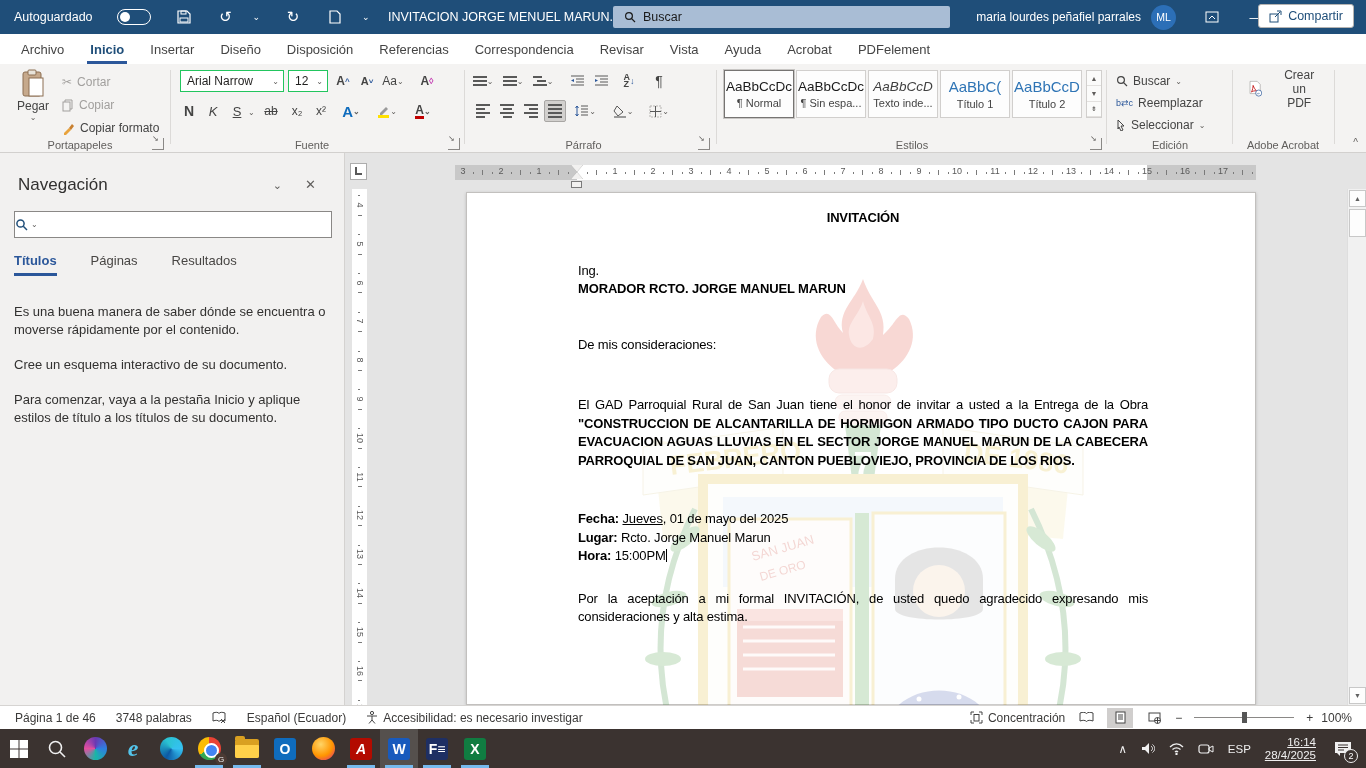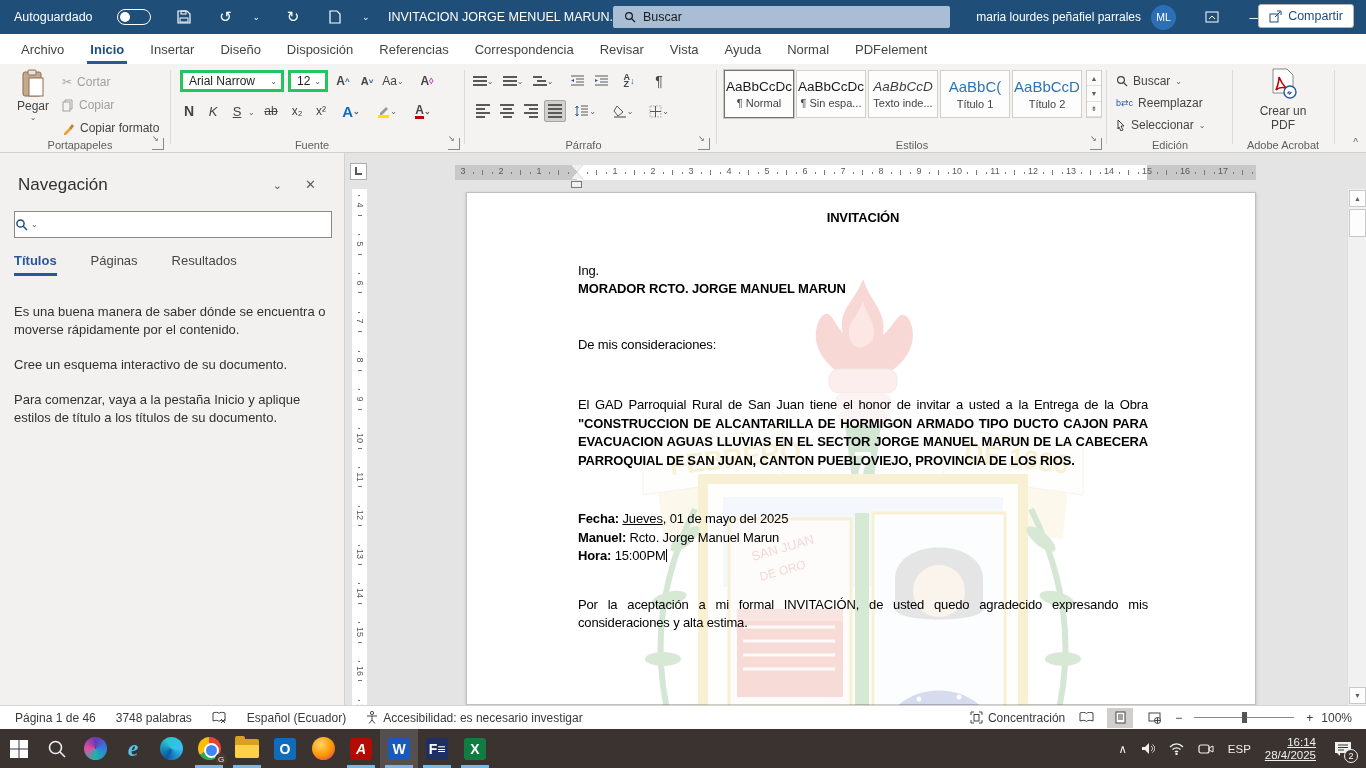--- a/index.html
+++ b/index.html
@@ -32,21 +32,21 @@
   #ribbon { position:absolute; left:0; top:64px; width:1366px; height:89px; background:#f4f3f2; border-bottom:1px solid #d2d0ce; font-size:12px; color:#444; }
   .rb-sep { position:absolute; top:6px; bottom:8px; width:1px; background:#dcdad8; }
   .grp-label { position:absolute; bottom:2px; font-size:11px; color:#605e5c; text-align:center; }
   .launcher { position:absolute; bottom:3px; width:12px; height:12px; border:1px solid #8a8886; border-top:none; border-left:none; }
   .launcher::after { content:"↘"; position:absolute; left:0; top:-4px; font-size:8px; color:#605e5c; }
   .caret { font-size:8px; color:#605e5c; }
   .rbtn { display:flex; align-items:center; gap:5px; }
   .rbtn.disabled { color:#a19f9d; }
   .sbtn { width:22px; height:22px; display:flex; align-items:center; justify-content:center; border-radius:2px; }
   .sbtn.sel { background:#d2d0ce; border:1px solid #a8a6a4; }
-  .combo { background:#fff; border:3px solid #22c55e; height:22px; display:flex; align-items:center; justify-content:space-between; padding:0 4px 0 6px; font-size:12px; color:#201f1e; }
+  .combo { background:#fff; border:1px solid #22c55e; height:22px; display:flex; align-items:center; justify-content:space-between; padding:0 4px 0 6px; font-size:12px; color:#201f1e; }
   
   #g-clip { position:absolute; left:0; top:0; width:170px; height:89px; }
   #paste-btn { position:absolute; left:10px; top:5px; width:46px; height:70px; display:flex; flex-direction:column; align-items:center; }
   .row-sm { position:absolute; left:62px; height:20px; display:flex; align-items:center; gap:5px; font-size:12px; }
   
   #g-font { position:absolute; left:172px; top:0; width:292px; height:89px; }
   
   .bars { display:inline-block; width:14px; }
   .bars i { display:block; height:1.5px; background:#595959; margin:2.5px 0; }
   
@@ -59,21 +59,21 @@
   .st-name { font-size:11px; color:#444; white-space:nowrap; }
   .st-prev.it { font-style:italic; color:#404040; }
   .st-prev.blue { color:#2e74b5; font-size:15px; }
   .st-scroll { position:absolute; left:368px; top:6px; width:16px; height:48px; border:1px solid #d1cfcd; background:#fbfbfa; display:flex; flex-direction:column; }
   .st-scroll span { flex:1; display:flex; align-items:center; justify-content:center; font-size:7px; color:#605e5c; border-bottom:1px solid #e3e1df; }
   
   #g-edit { position:absolute; left:1108px; top:0; width:124px; height:89px; }
   #g-edit .row-sm { left:8px; }
   
   #g-acr { position:absolute; left:1234px; top:0; width:98px; height:89px; }
-  #acr-btn { position:absolute; left:50%; transform:translateX(-50%); top:4px; width:70px; display:flex; flex-direction:column; align-items:center; gap:4px; text-align:center; line-height:14px; }
+  #acr-btn { position:absolute; left:50%; transform:translateX(-50%); top:4px; width:70px; display:flex; align-items:center; gap:18px; text-align:center; line-height:14px; }
   #ribbon-collapse { position:absolute; right:8px; bottom:4px; font-size:10px; color:#605e5c; }
 
   
   #navpane { position:absolute; left:0; top:153px; width:345px; height:552px; background:#f2f1f0; border-right:1px solid #d4d2d0; }
   #np-title { position:absolute; left:18px; top:22px; font-size:17px; color:#323130; }
   #np-chev { position:absolute; right:62px; top:26px; font-size:11px; color:#605e5c; }
   #np-close { position:absolute; right:28px; top:24px; font-size:13px; color:#605e5c; }
   #np-search { position:absolute; left:14px; top:58px; width:318px; height:27px; background:#fff; border:1px solid #8a8886; display:flex; align-items:center; }
   #np-search .ph { flex:1; padding-left:9px; font-size:13px; color:#605e5c; }
   #np-tabs { position:absolute; left:14px; top:100px; display:flex; gap:34px; font-size:13px; }
@@ -105,21 +105,21 @@
   #scr-thumb { position:absolute; left:1px; top:20px; width:17px; height:28px; background:#fdfdfd; border:1px solid #c8c8c8; }
 
   
   #doc { position:absolute; left:111px; right:107px; top:16px; font-size:13px; line-height:18.5px; color:#000; letter-spacing:-0.15px; z-index:2; }
   #doc .just { text-align:justify; }
   #doc-title { text-align:center; font-weight:bold; }
   .blk-recip { margin-top:34px; }
   .blk-salut { margin-top:37px; }
   .blk-body { margin-top:42px; }
   .blk-meta { margin-top:40px; }
-  .blk-close { margin-top:30px; }
+  .blk-close { margin-top:24px; }
   .u { text-decoration:underline; }
   .b { font-weight:bold; }
   #caret { display:inline-block; width:1px; height:13px; background:#000; vertical-align:-2px; }
   #wm { position:absolute; left:166px; top:86px; z-index:1; }
 
   
   #statusbar { position:absolute; left:0; top:705px; width:1366px; height:24px; background:#ffffff; border-top:1px solid #d6d4d2; display:flex; align-items:center; font-size:12px; color:#3b3a39; }
   #statusbar .sb-l { display:flex; align-items:center; gap:10px; padding-left:10px; }
   #statusbar .sb-l > * { padding:0 5px; display:flex; align-items:center; gap:5px; }
   #statusbar .sb-r { margin-left:auto; display:flex; align-items:center; gap:8px; padding-right:14px; }
@@ -215,21 +215,21 @@
       <div class="rtab">Archivo</div>
       <div class="rtab active">Inicio</div>
       <div class="rtab">Insertar</div>
       <div class="rtab">Diseño</div>
       <div class="rtab">Disposición</div>
       <div class="rtab">Referencias</div>
       <div class="rtab">Correspondencia</div>
       <div class="rtab">Revisar</div>
       <div class="rtab">Vista</div>
       <div class="rtab">Ayuda</div>
-      <div class="rtab">Normal</div>
+      <div class="rtab">Acrobat</div>
       <div class="rtab">PDFelement</div>
     </div>
   <div id="share-btn">
     <svg class="mini" width="13" height="13" viewBox="0 0 13 13">
         <rect x="1" y="4" width="8" height="8" fill="none" stroke="#1f4e79"></rect>
         <path d="M6 7L11 2M8 1h4v4" fill="none" stroke="#1f4e79"></path>
       </svg>
     <span>Compartir</span>
   </div>
 
@@ -731,21 +731,21 @@
       <div id="doc">
         <div id="doc-title">INVITACIÓN</div>
         <div class="blk-recip">
           <div>Ing.</div>
           <div class="b">MORADOR RCTO. JORGE MANUEL MARUN</div>
         </div>
         <div class="blk-salut">De mis consideraciones:</div>
         <div class="blk-body just"><span>El GAD Parroquial Rural de San Juan tiene el honor de invitar a usted a la Entrega de la Obra </span><span class="b">"CONSTRUCCION DE ALCANTARILLA DE HORMIGON ARMADO TIPO DUCTO CAJON PARA EVACUACION AGUAS LLUVIAS EN EL SECTOR JORGE MANUEL MARUN DE LA CABECERA PARROQUIAL DE SAN JUAN, CANTON PUEBLOVIEJO, PROVINCIA DE LOS RIOS.</span></div>
         <div class="blk-meta">
           <div><span class="b">Fecha:</span> <span class="u">Jueves</span><span>, 01 de mayo del 2025</span></div>
-          <div><span class="b">Manuel:</span> <span>Rcto. Jorge Manuel Marun</span></div>
+          <div><span class="b">Lugar:</span> <span>Rcto. Jorge Manuel Marun</span></div>
           <div><span class="b">Hora:</span> <span>15:00PM</span><span id="caret"></span></div>
         </div>
         <div class="blk-close just">Por la aceptación a mi formal INVITACIÓN, de usted quedo agradecido expresando mis consideraciones y alta estima.</div>
       </div>
     </div>
 
     <div id="vscroll">
       <div class="scr-btn" id="scr-up">▲</div>
       <div id="scr-thumb"></div>
       <div class="scr-btn" id="scr-dn">▼</div>

